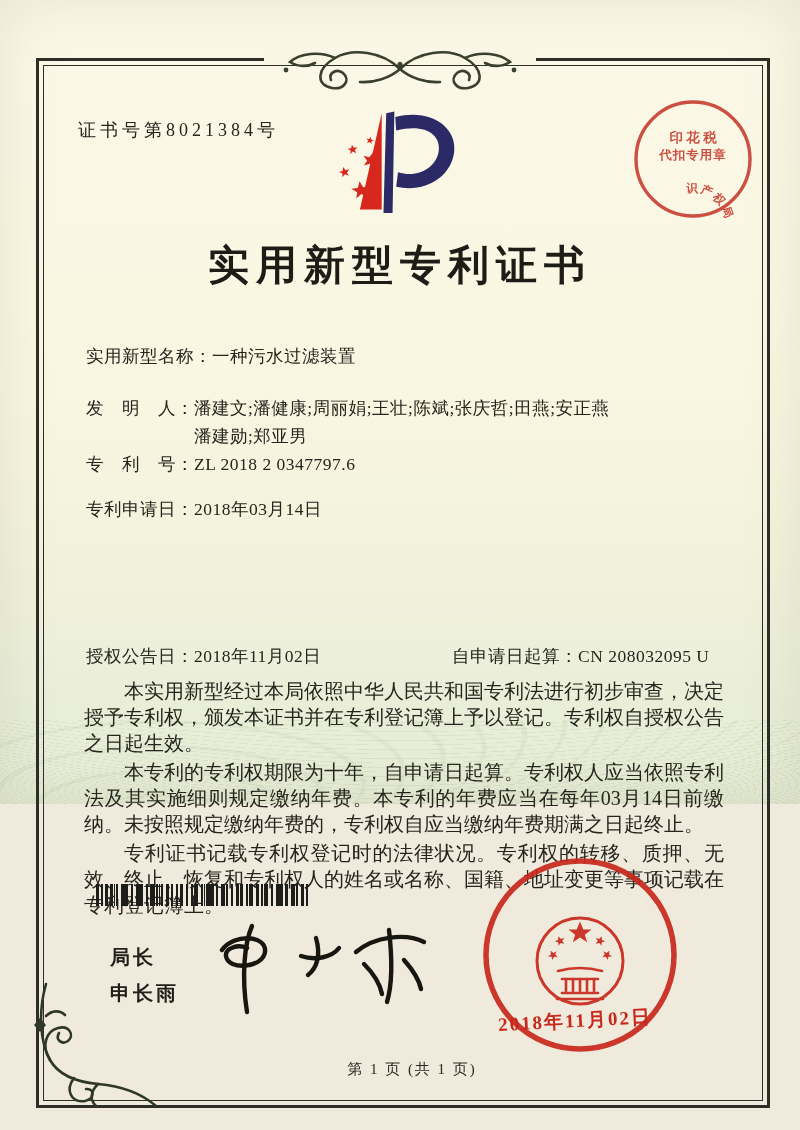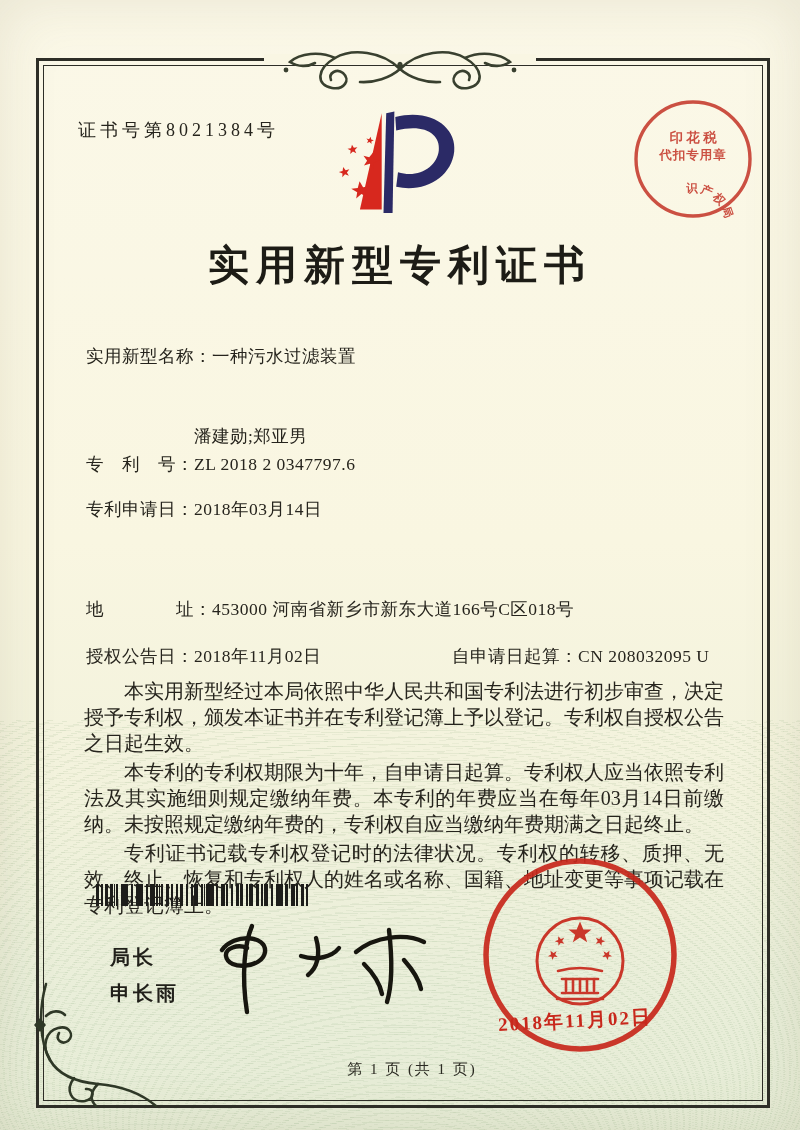--- a/index.html
+++ b/index.html
@@ -12,21 +12,21 @@
     --logo_navy:#2b2a66;
     --ornament:#39402f;
   }
   html,body{margin:0;padding:0;}
   body{
     width:800px;height:1130px;overflow:hidden;
     font-family:"Liberation Serif","DejaVu Serif",serif;
     background:#efeadb;
   }
   .page{
-    position:relative;width:800px;height:1130px;
+    position:relative;width:800px;height:804px;
     background:linear-gradient(180deg,#fbf8e8 0%,#f9f6e1 48%,#f2f2dc 70%,#e9eed9 88%,#e6ecd6 100%);
     box-shadow:inset 0 0 60px rgba(120,110,70,.14);
   }
   
   .guilloche{
     position:absolute;left:0;right:0;top:720px;bottom:0;z-index:0;pointer-events:none;
     background:
       repeating-radial-gradient(140% 80% at 50% 135%, rgba(110,150,100,.13) 0 1px, transparent 1px 6px),
       repeating-radial-gradient(120% 70% at 20% 150%, rgba(110,150,100,.08) 0 1px, transparent 1px 8px);
     opacity:.9;
@@ -167,31 +167,31 @@
     </text>
     <text x="73" y="56" text-anchor="middle" font-size="13.5" font-weight="700" fill="#c5392c">印 花 税</text>
     <text x="73" y="73" text-anchor="middle" font-size="12.5" font-weight="700" fill="#c5392c" letter-spacing="1">代扣专用章</text>
   </svg>
 
   <div class="title">实用新型专利证书</div>
 
   <div class="row r-name">
     <span class="lab">实用新型名称：</span><span>一种污水过滤装置</span>
   </div>
+  <div class="row r-inv1">
+    <span class="lab">发　明　人：</span><span>潘建文;潘健康;周丽娟;王壮;陈斌;张庆哲;田燕;安正燕</span>
+  </div>
   <div class="row r-inv2">
     <span>潘建勋;郑亚男</span>
   </div>
   <div class="row r-patno">
     <span class="lab">专　利　号：</span><span>ZL 2018 2 0347797.6</span>
   </div>
   <div class="row r-file">
     <span class="lab">专利申请日：</span><span>2018年03月14日</span>
-  </div>
-  <div class="row r-addr">
-    <span class="lab">地　　　　址：</span><span>453000 河南省新乡市新东大道166号C区018号</span>
   </div>
   <div class="row r-grantd">
     <span class="lab">授权公告日：</span><span>2018年11月02日</span>
   </div>
   <div class="row r-grantn">
     <span class="lab">自申请日起算：</span><span>CN 208032095 U</span>
   </div>
 
   <div class="body-text">
     <p>本实用新型经过本局依照中华人民共和国专利法进行初步审查，决定授予专利权，颁发本证书并在专利登记簿上予以登记。专利权自授权公告之日起生效。</p>

